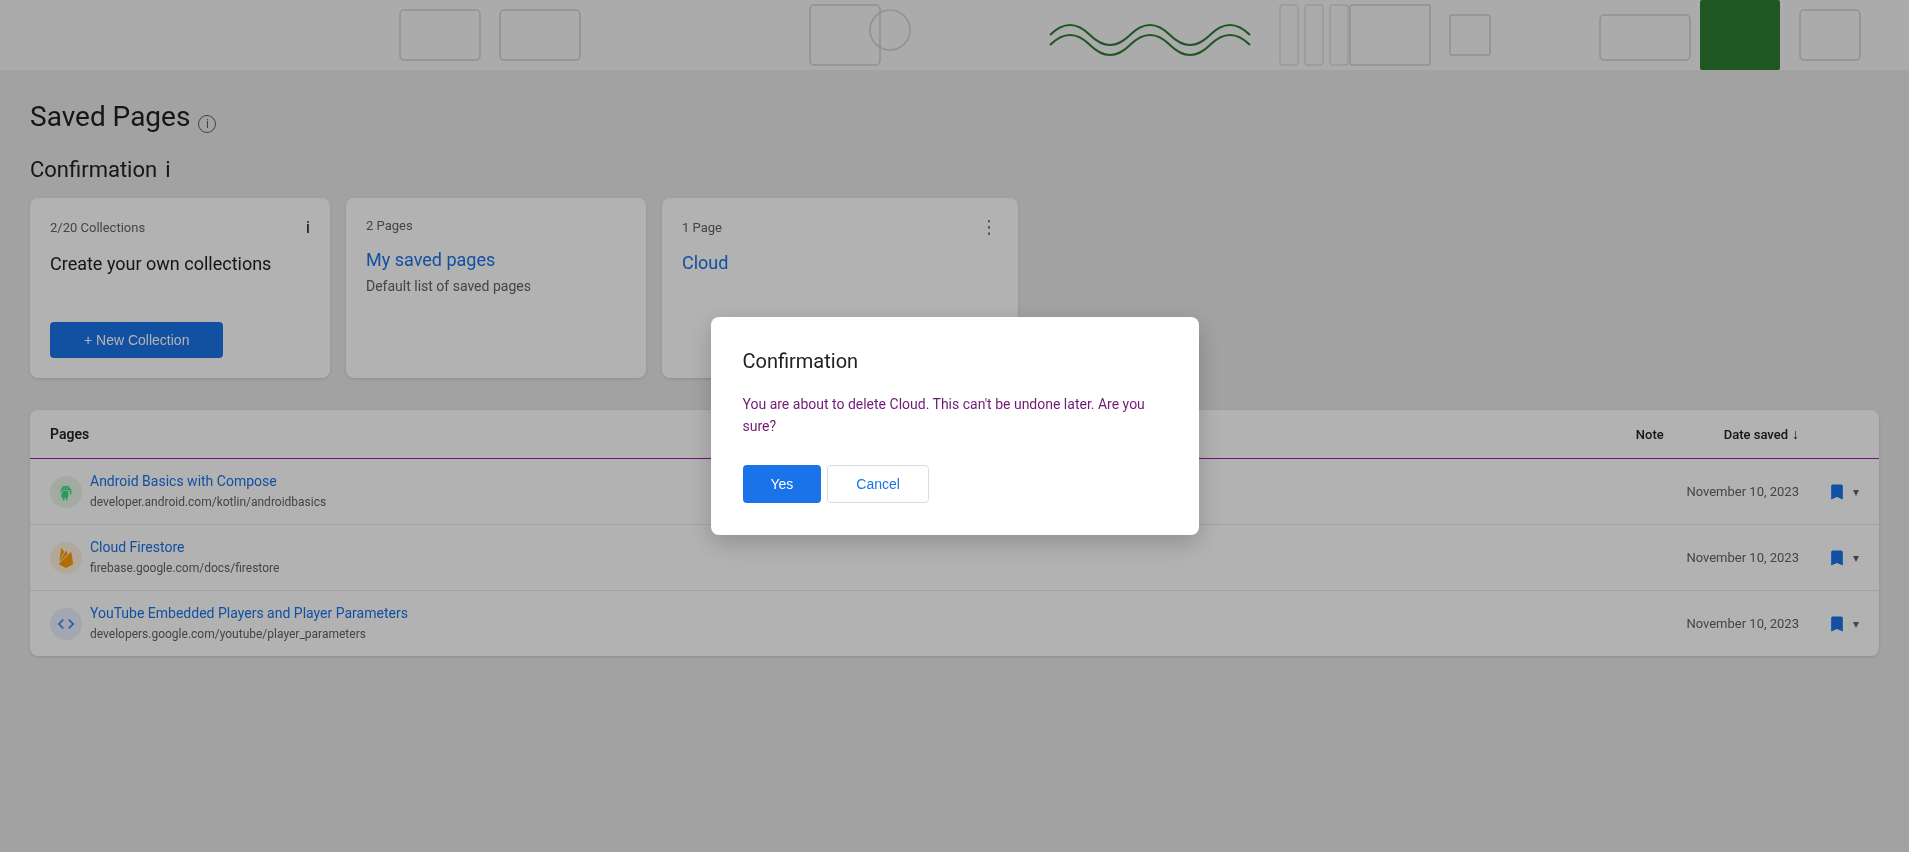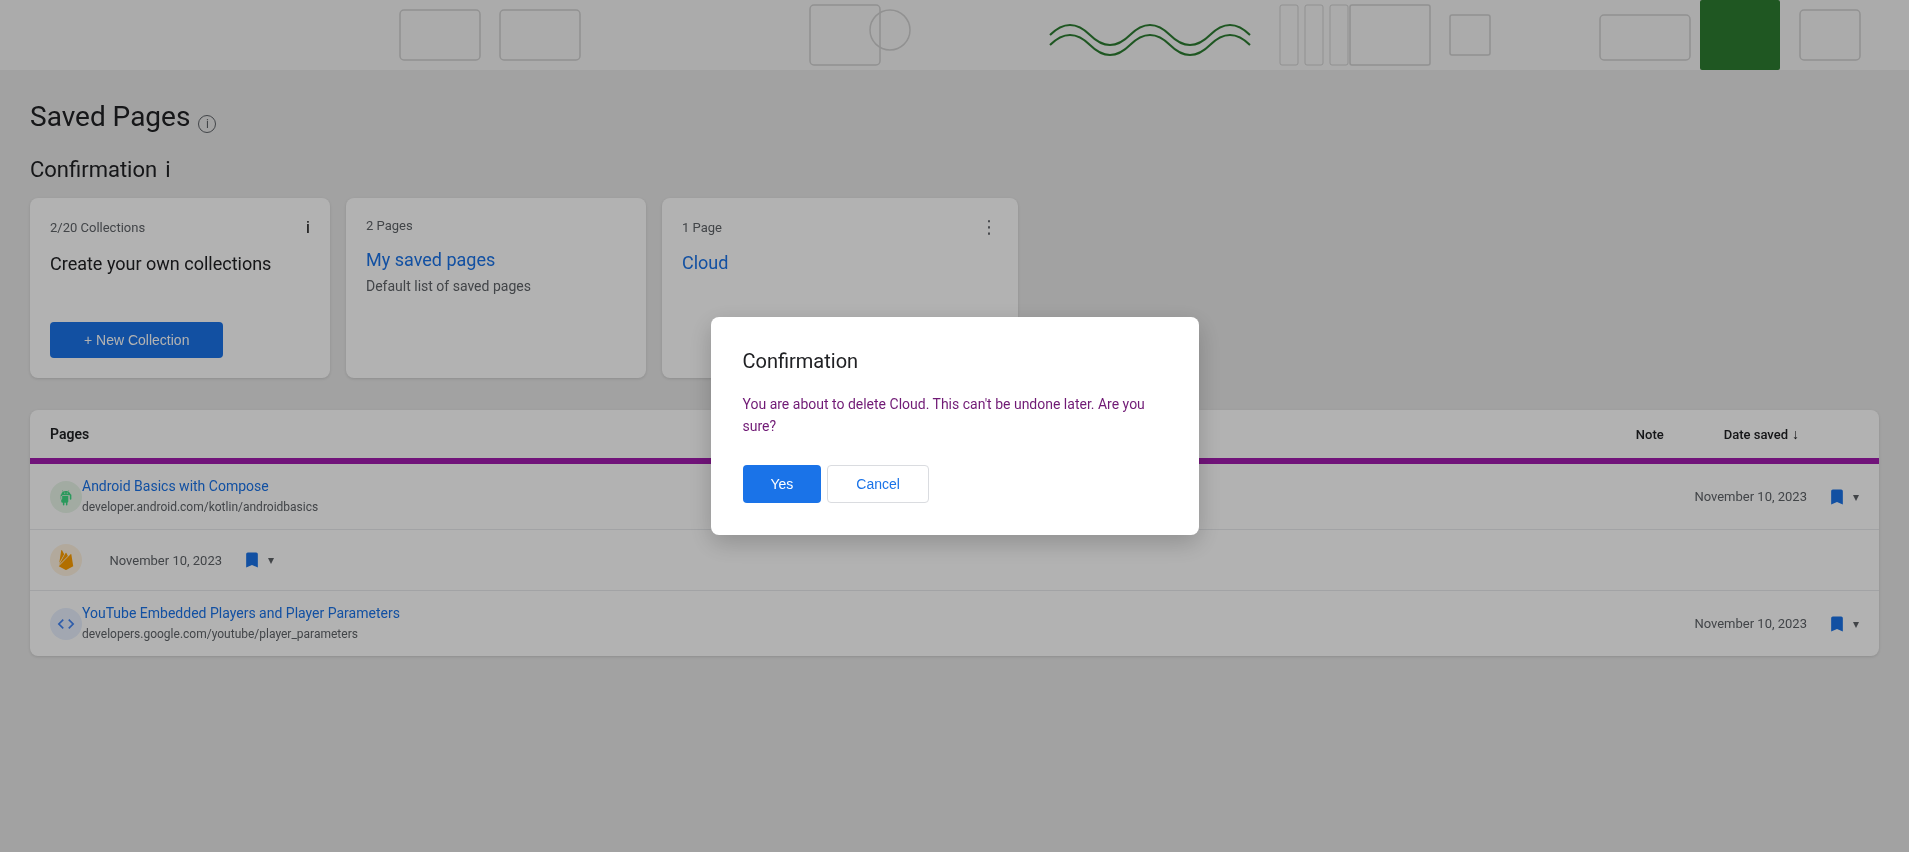--- a/index.html
+++ b/index.html
@@ -159,21 +159,21 @@
     .pages-section {
       background: white;
       border-radius: 8px;
       box-shadow: 0 1px 3px rgba(0,0,0,0.12);
     }
 
     .pages-table-header {
       display: flex;
       align-items: center;
       padding: 16px 20px;
-      border-bottom: 6px solid #a21caf;
+      border-bottom: 1px solid #a21caf;
     }
 
     .pages-header-title {
       font-size: 14px;
       font-weight: 600;
       color: #202124;
       flex: 1;
     }
 
     .pages-header-note {
@@ -196,21 +196,21 @@
     .sort-icon {
       font-size: 14px;
       color: #202124;
     }
 
     .page-row {
       display: flex;
       align-items: center;
       padding: 14px 20px;
       border-bottom: 1px solid #e8eaed;
-      gap: 0;
+      gap: 8px;
     }
 
     .page-row:last-child {
       border-bottom: none;
     }
 
     .page-favicon {
       width: 32px;
       height: 32px;
       border-radius: 50%;
@@ -450,20 +450,24 @@
         <span class="dropdown-arrow">▾</span>
       </div>
     </div>
 
     <div class="page-row">
       <div class="page-favicon favicon-firebase">
         <svg width="20" height="20" viewBox="0 0 24 24">
           <path d="M3.89 15.673L6.255.461A.542.542 0 0 1 7.27.288l2.543 4.771zm16.794 3.692l-2.25-14a.54.54 0 0 0-.919-.295L3.316 19.365l7.856 4.427a1.621 1.621 0 0 0 1.588 0zM14.3 7.147l-1.82-3.482a.542.542 0 0 0-.96 0L3.53 17.984z" fill="#FFA000"></path>
         </svg>
       </div>
+      <div class="page-info">
+        <a class="page-title-link" href="#">Cloud Firestore</a>
+        <span class="page-url">firebase.google.com/docs/firestore</span>
+      </div>
       <span class="page-date">November 10, 2023</span>
       <div class="bookmark-btn">
         <div class="bookmark-icon">
           <svg width="20" height="20" viewBox="0 0 24 24" fill="#1a73e8">
             <path d="M17 3H7c-1.1 0-2 .9-2 2v16l7-3 7 3V5c0-1.1-.9-2-2-2z"></path>
           </svg>
         </div>
         <span class="dropdown-arrow">▾</span>
       </div>
     </div>

